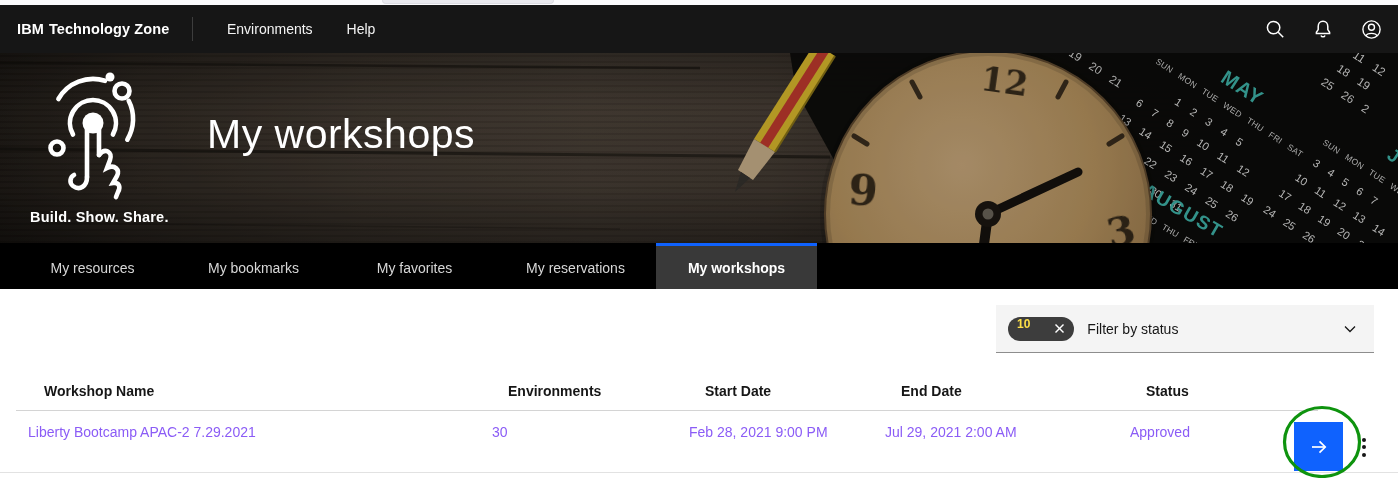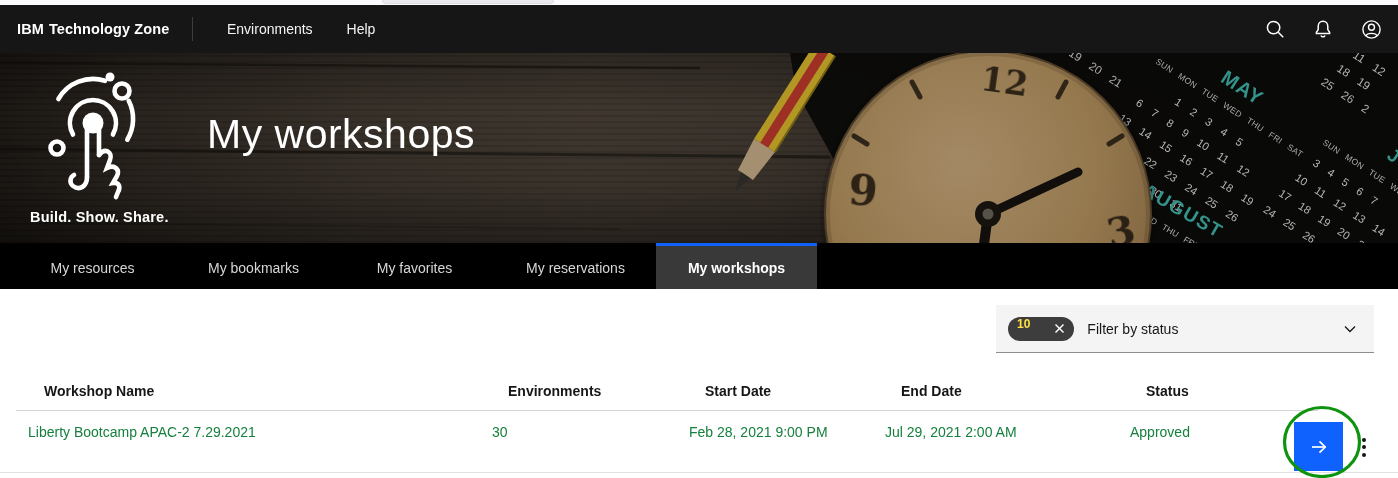--- a/index.html
+++ b/index.html
@@ -62,21 +62,21 @@
                 display:flex; gap:24px; color:#fde047; }
   .count-pill .cnt { font-size:12px; font-weight:700; }
   .count-pill .x { display:flex; align-items:center; cursor:pointer; }
   .status-label { margin-left:13px; font-size:14px; color:#161616;text-align:center; }
   .status-chevron { position:absolute; right:17px; top:17px; }
 
   
   .thead { position:absolute; left:16px; top:371px; width:1302px; height:40px; border-bottom:1px solid #d4d4d4; }
   .thead .col { position:absolute; top:12px; font-size:14px; font-weight:700; color:#161616; }
   .trow { position:absolute; left:0; top:412px; width:1398px; height:61px; border-bottom:1px solid #e2e2e2; }
-  .trow .cell { position:absolute; top:12px; font-size:14px; color:#15803d; }
+  .trow .cell { position:absolute; top:12px; font-size:14px; color:#8b5cf6; }
   .c1 { left:28px; } .c2 { left:492px; } .c3 { left:653px;margin-left:36px; } .c4 { left:885px; } .c5 { left:1130px; }
 
   .launch-btn { position:absolute; left:1294px; top:422px; width:49px; height:49px; background:#0f62fe;
                 border:none; display:flex; align-items:center; justify-content:center; cursor:pointer; }
   .overflow-btn { position:absolute; left:1352px; top:424px; width:24px; height:46px;
                   display:flex; flex-direction:column; align-items:center; justify-content:center; gap:3.5px;
                   background:transparent; border:none; cursor:pointer; }
   .overflow-btn i { width:4px; height:4px; border-radius:50%; background:#161616; }
 
   .annotation { position:absolute; left:1281px; top:404px; pointer-events:none; }

